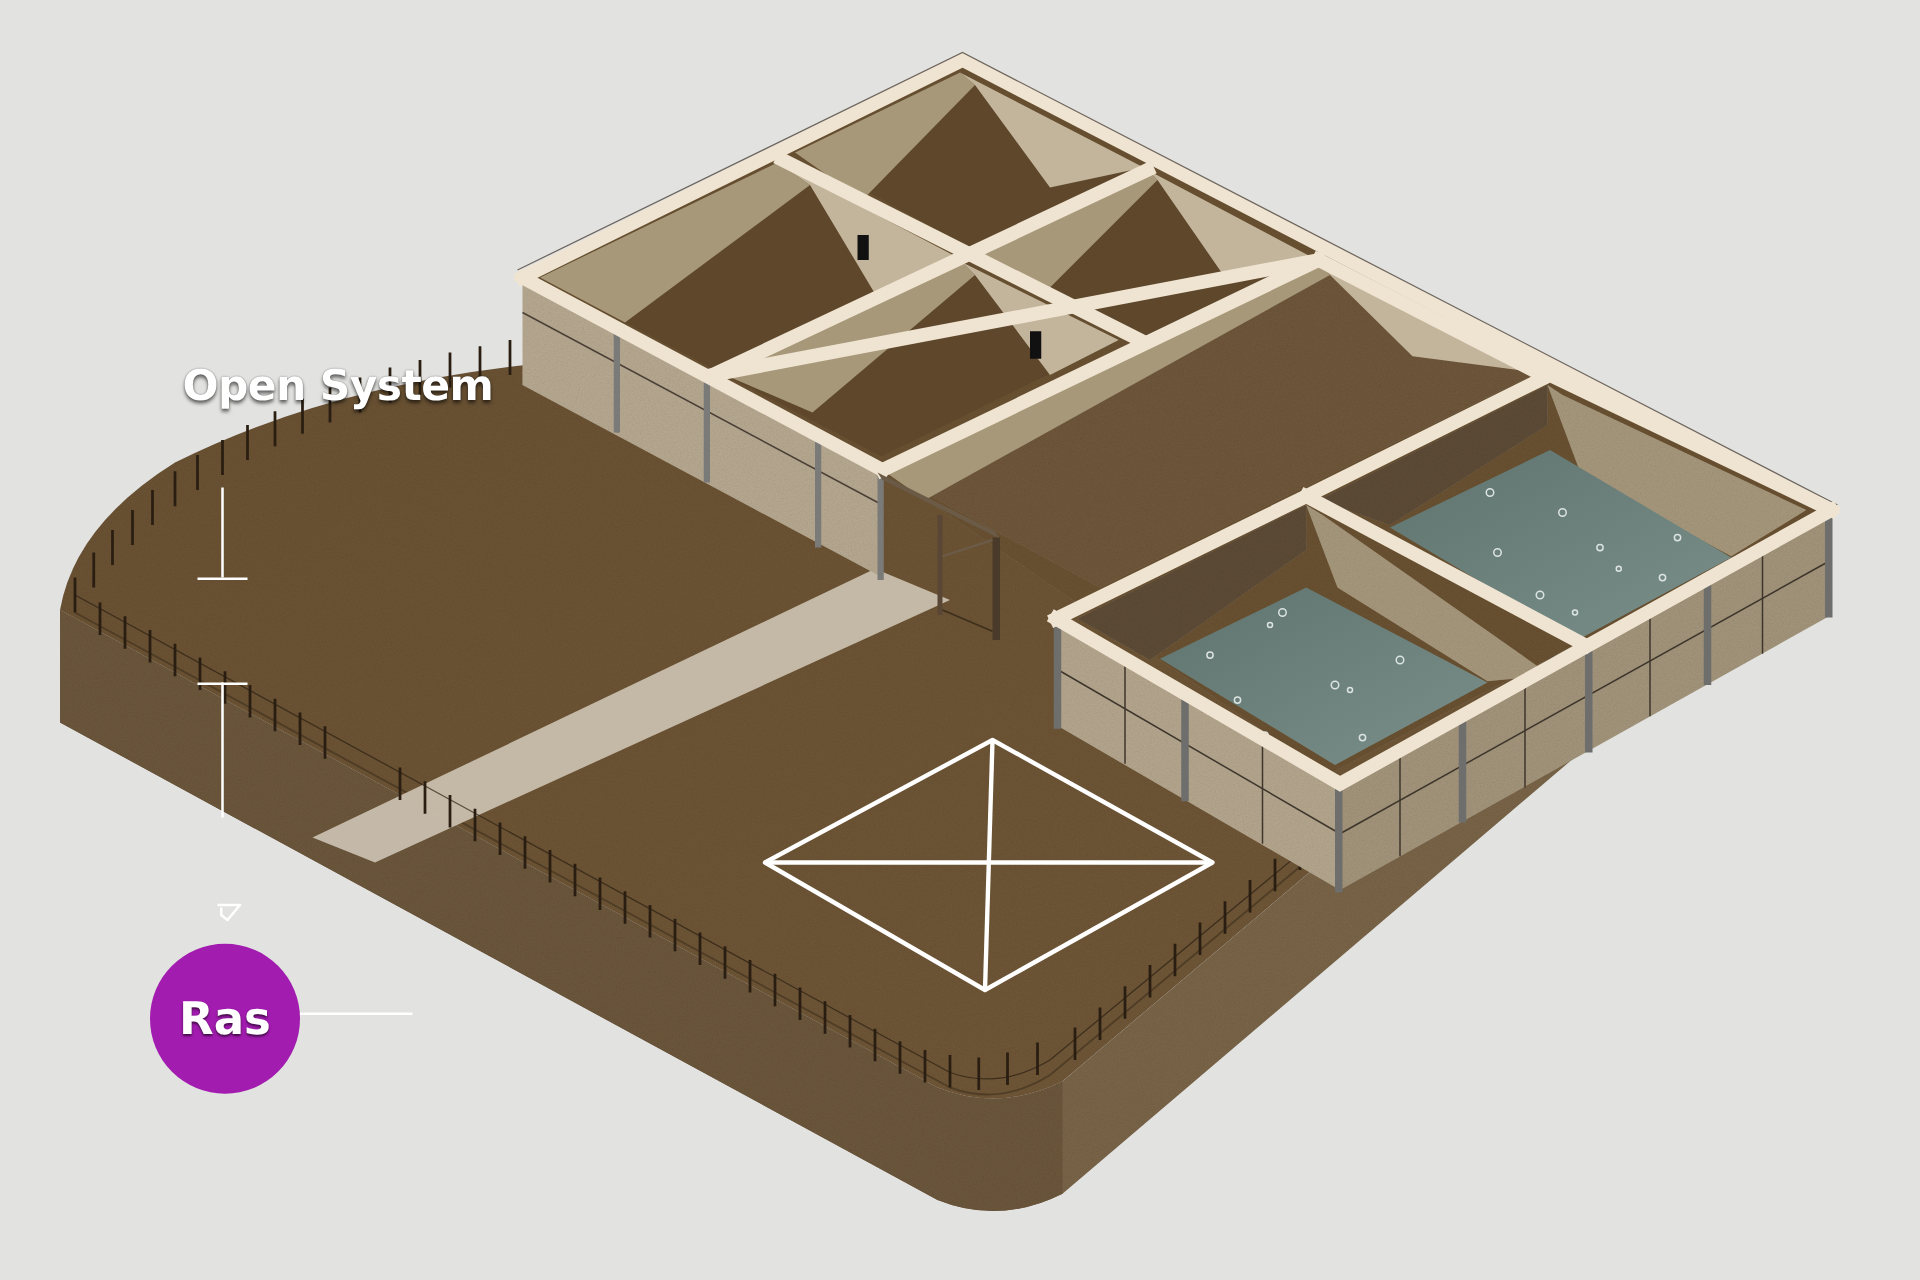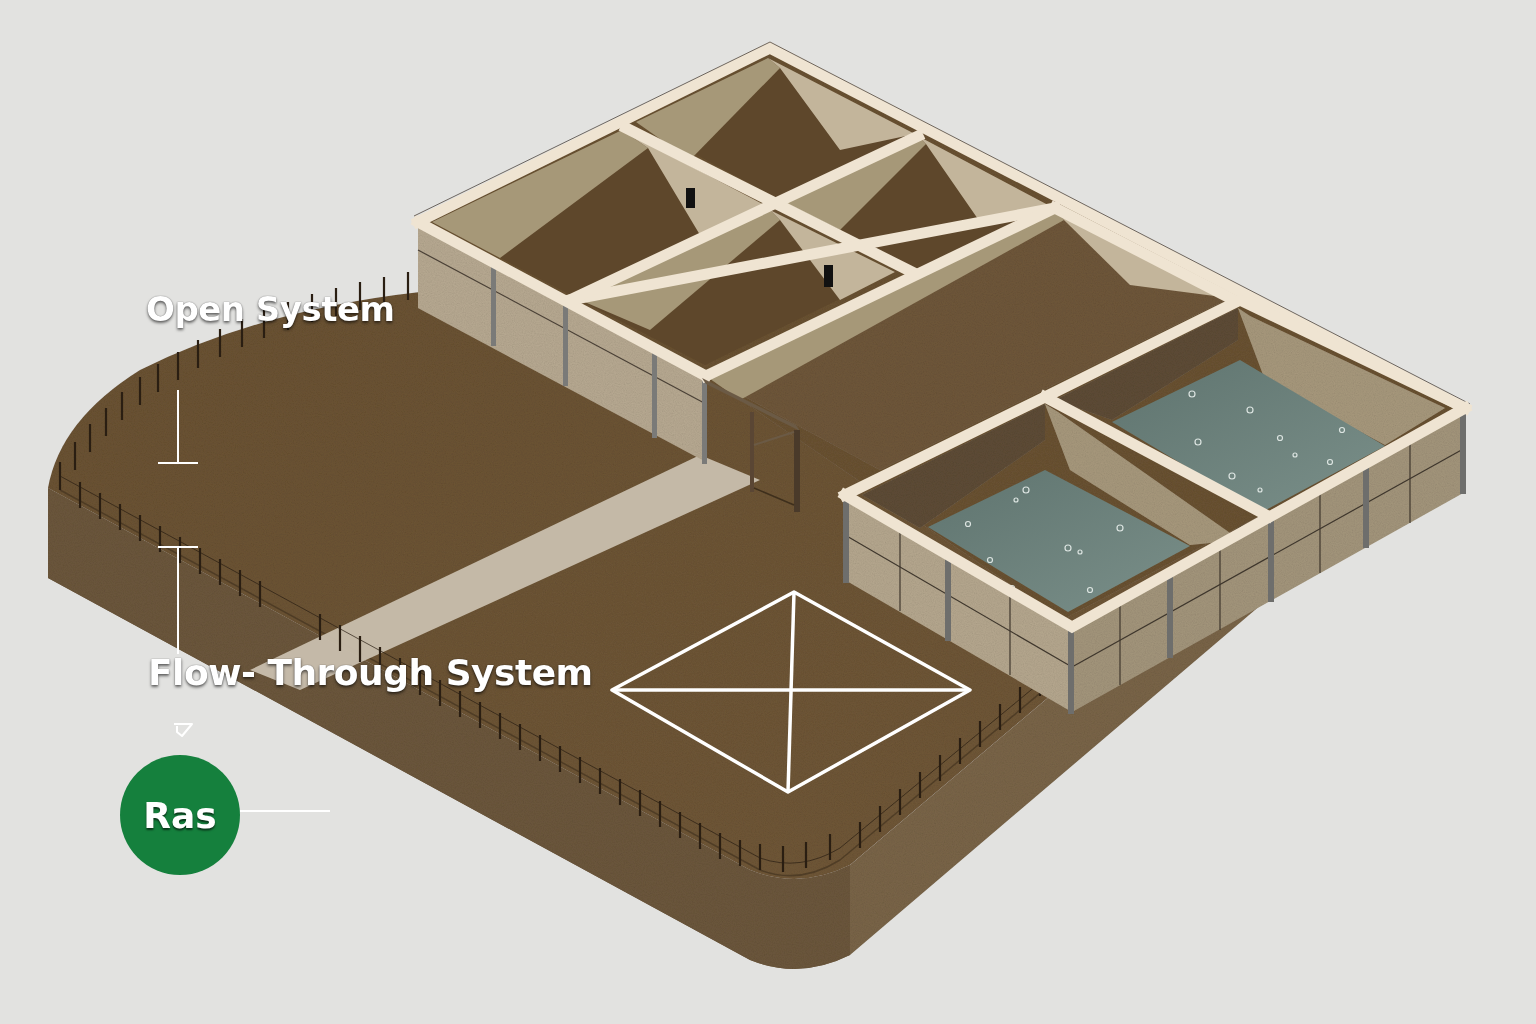--- a/index.html
+++ b/index.html
@@ -21,21 +21,21 @@
     text-shadow: 0 2px 3px rgba(0,0,0,0.55), 0 0 1px rgba(0,0,0,0.6);
     line-height: 1;
   }
   #lbl-open   { left: 146px; top: 292px; font-size: 34px; }
   #lbl-semi   { left: 146px; top: 492px; }
   #lbl-flow   { left: 148px; top: 655px; }
   .leader { position: absolute; background: #ffffff; }
   #ras-badge {
     position: absolute; left: 120px; top: 755px;
     width: 120px; height: 120px; border-radius: 50%;
-    background: #15803d;
+    background: #a21caf;
     display: flex; align-items: center; justify-content: center;
   }
   #ras-text {
     color: #ffffff; font-size: 36px; font-weight: bold;
     font-family: "DejaVu Sans", "Liberation Sans", sans-serif;
     text-shadow: 0 2px 2px rgba(0,0,0,0.6);
   }
   #ras-leader { position: absolute; left: 240px; top: 810px; width: 90px; height: 2px; background: #ffffff; }
   #ras-icon { position: absolute; left: 172px; top: 722px; width: 22px; height: 16px; }
 </style>
@@ -280,21 +280,20 @@
     </g>
   </svg>
 
   <div id="lbl-open" class="label">Open System</div>
   <div class="leader" style="left:177px; top:390px; width:2px; height:72px;"></div>
   <div class="leader" style="left:158px; top:462px; width:40px; height:2px;"></div>
 
   <div class="leader" style="left:158px; top:546px; width:40px; height:2px;"></div>
   <div class="leader" style="left:177px; top:546px; width:2px; height:108px;"></div>
 
-  <div id="lbl-flow" class="label">Flow- Through System</div>
 
   <svg id="ras-icon" viewBox="0 0 22 16">
     <path d="M2 2 L20 2 L10 14 L5 10 L5 4" fill="none" stroke="#ffffff" stroke-width="2" stroke-linejoin="round"></path>
   </svg>
 
   <div id="ras-badge">
     <span id="ras-text">Ras</span>
   </div>
   <div id="ras-leader"></div>
 </div>

